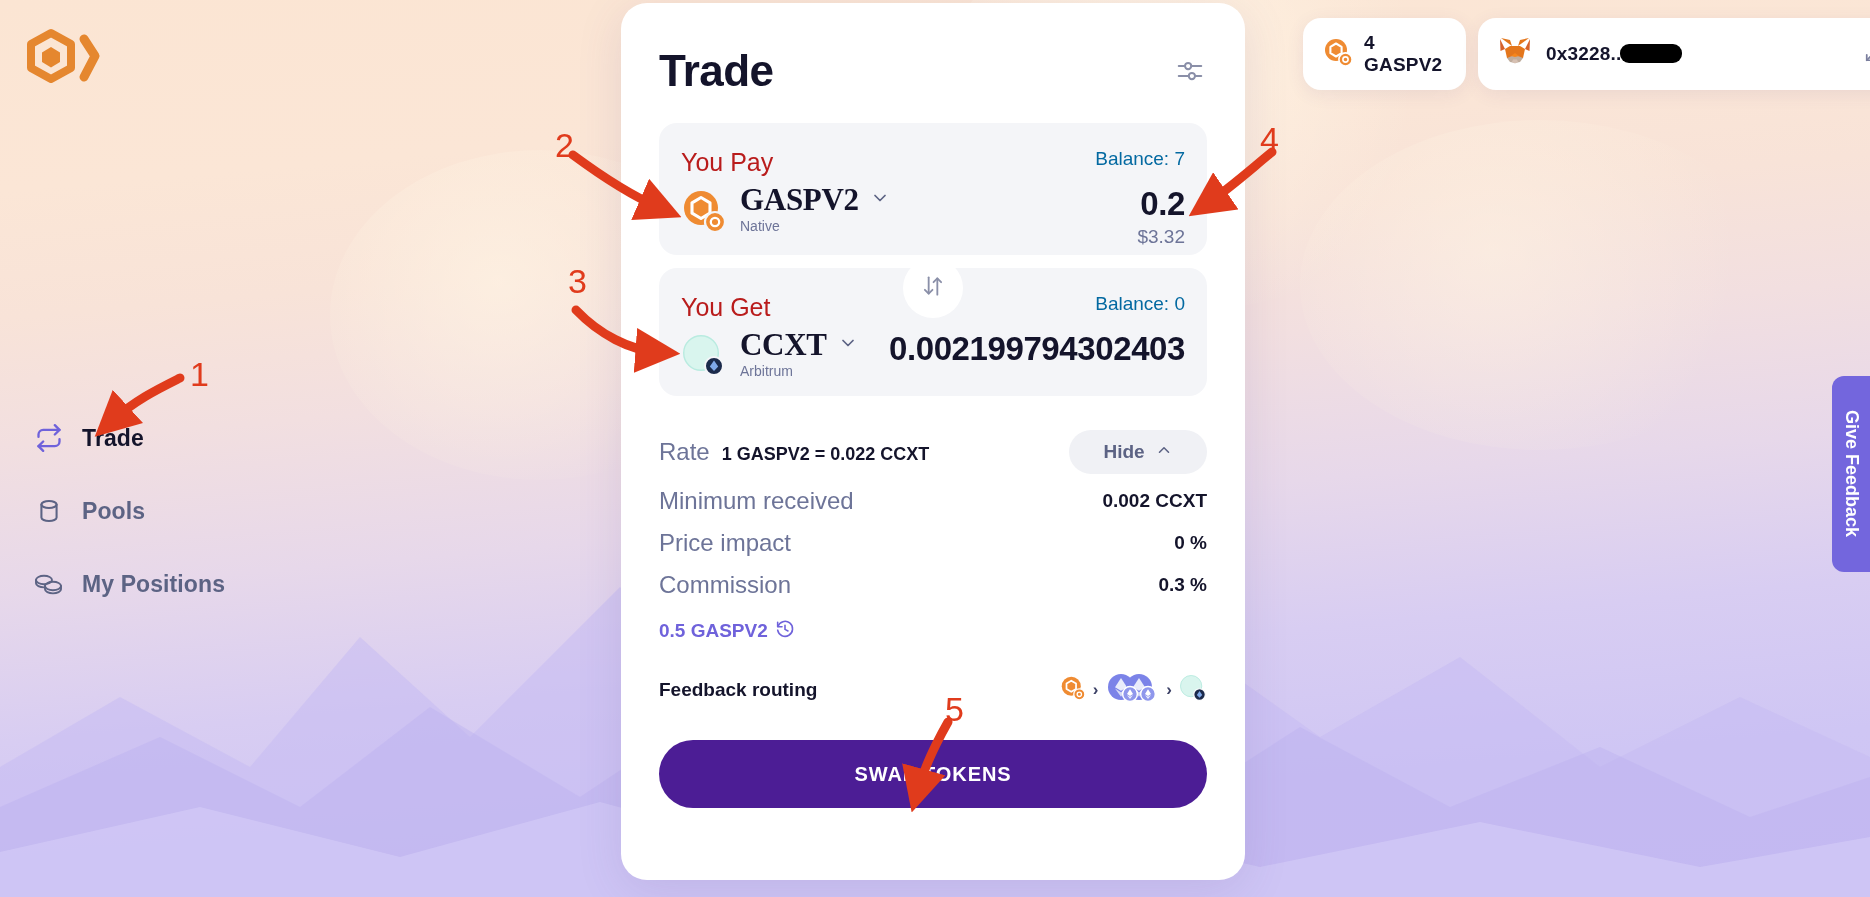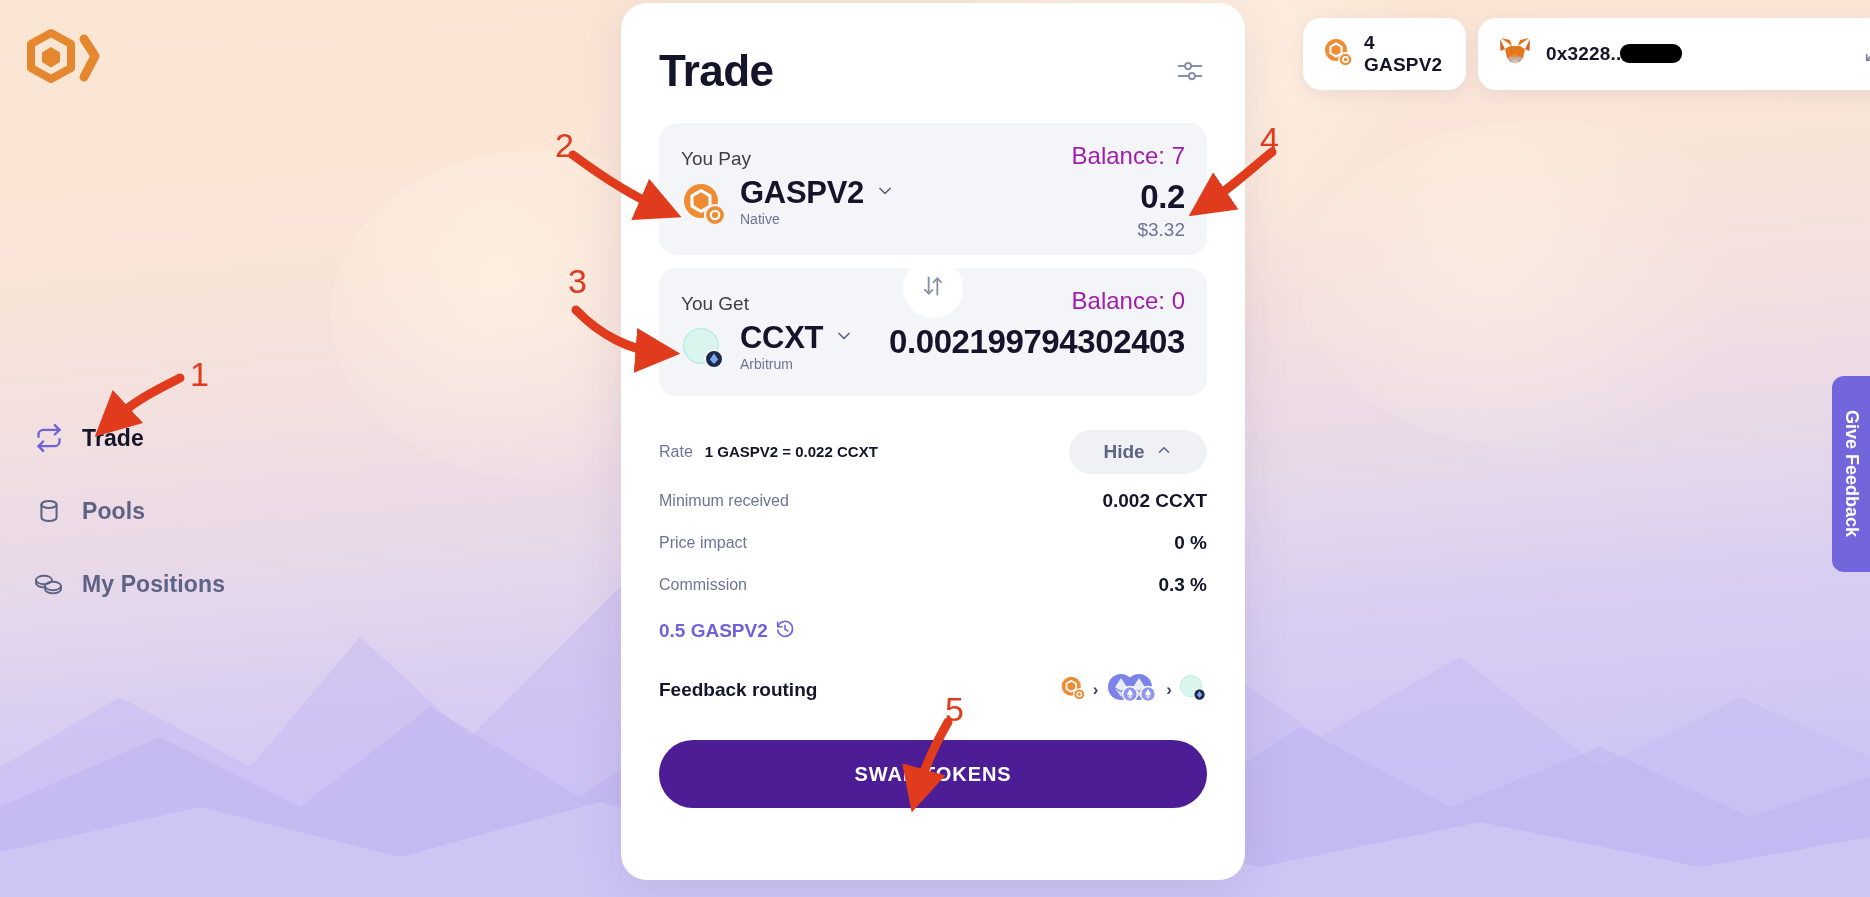--- a/index.html
+++ b/index.html
@@ -64,52 +64,52 @@
   .settings-btn { width: 34px; height: 34px; display:flex; align-items:center; justify-content:center; cursor:pointer; }
 
   .panel {
     position: relative; background: #f4f5f8; border-radius: 18px;
     padding: 18px 22px 20px 22px;
   }
   #pay-panel { margin-top: 14px; height: 132px; }
   #get-panel { margin-top: 13px; height: 128px; }
 
   .panel-row1 { display: flex; justify-content: space-between; align-items: center; }
-  .panel-lbl { font-size: 19px; color: #404040; font-weight: 500; margin-top: 7px; }
-  .panel-bal { font-size: 24px; color: #a21caf; font-weight: 500; text-align: center; }
+  .panel-lbl { font-size: 25px; color: #b91c1c; font-weight: 500; margin-top: 7px; }
+  .panel-bal { font-size: 19px; color: #0369a1; font-weight: 500; text-align: center; }
 
   .panel-row2 { display: flex; align-items: flex-start; justify-content: space-between; margin-top: 6px; }
   .tok { display: flex; align-items: flex-start; gap: 13px; cursor: pointer; }
   .tok-ico { position: relative; width: 46px; height: 46px; flex: none; margin-top: 5px; }
   .tok-names { display: flex; flex-direction: column; }
-  .tok-top { display: flex; align-items: center; gap: 11px; }
+  .tok-top { display: flex; align-items: center; gap: 11px; font-family: Liberation Serif, serif; }
   .tok-sym { font-size: 31px; font-weight: 700; color: #14142b; letter-spacing: -.3px; line-height: 1.1; }
   .tok-chain { font-size: 14px; color: #6d7498; font-weight: 500; margin-top: 1px; }
   .chev { color: #5c6384; }
 
   .amt-wrap { text-align: right; flex: 1; overflow: hidden; white-space: nowrap; }
   .amt { font-size: 33px; font-weight: 700; color: #14142b; letter-spacing: -.4px; line-height: 1.25; }
   .amt-usd { font-size: 19px; color: #6d7498; font-weight: 500; margin-top: 2px; }
   #get-amount-wrap { padding-left: 14px; }
   #get-amount { display: inline-block; }
 
   .swapbtn {
     position: absolute; left: 50%; transform: translateX(-50%);
     top: 261px; width: 48px; height: 48px; border-radius: 50%;
     background: #fff; display:flex; align-items:center; justify-content:center;
     box-shadow: 0 0 0 6px #fff; cursor: pointer; z-index: 3;
   }
 
   
   .details { margin-top: 28px; }
   .drow { display: flex; align-items: center; justify-content: space-between; height: 42px; }
-  .dlbl { font-size: 16px; color: #6d7498; font-weight: 500; }
+  .dlbl { font-size: 24px; color: #6d7498; font-weight: 500; }
   .dval { font-size: 19px; color: #14142b; font-weight: 700; }
   .rate-left { display: flex; align-items: baseline; gap: 12px; }
-  .rate-val { font-size: 15px; font-weight: 700; color: #14142b; }
+  .rate-val { font-size: 18px; font-weight: 700; color: #14142b; }
   .hide-btn {
     background: #f0f1f5; border-radius: 22px; height: 44px; min-width: 138px;
     display: flex; align-items: center; justify-content: center; gap: 10px;
     font-size: 19px; color: #5c6384; font-weight: 600; cursor: pointer;
   }
   #rate-row { height: 56px; }
   .gasless {
     background: #efeefb; border-radius: 13px; height: 32px; padding: 0 13px;
     display: inline-flex; align-items: center; gap: 7px;
     font-size: 17px; font-weight: 700; color: #6f62db;

